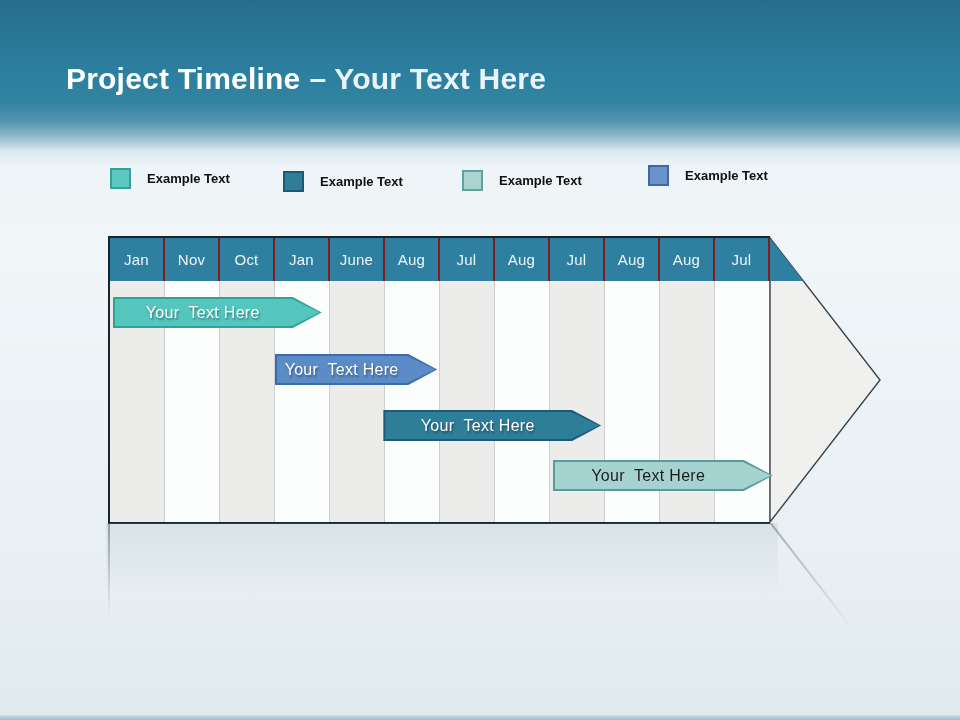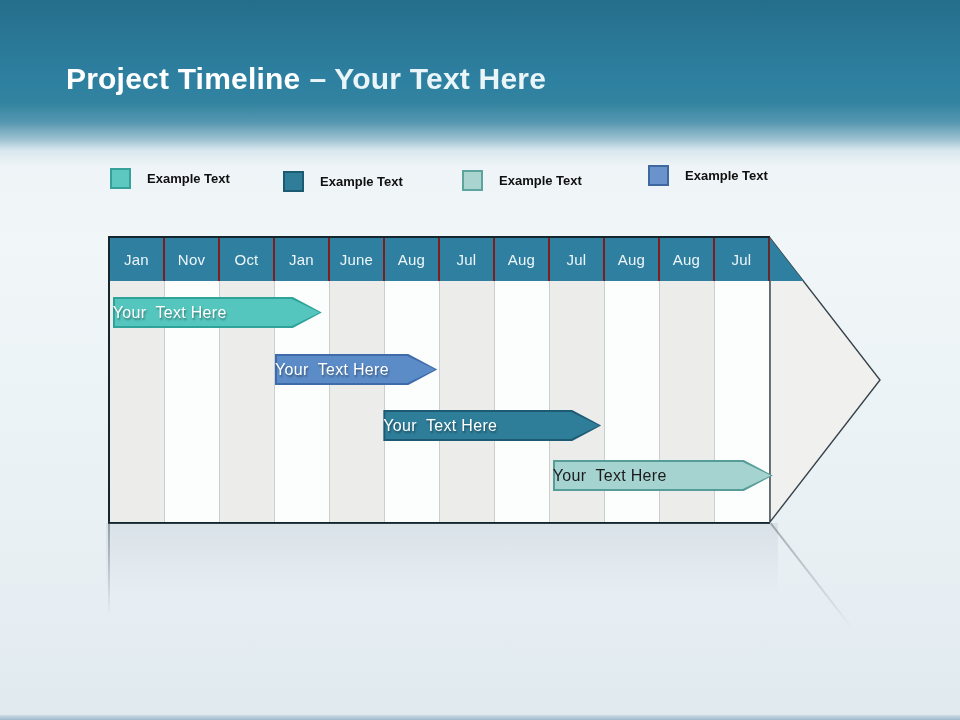--- a/index.html
+++ b/index.html
@@ -30,21 +30,21 @@
   .stripe.odd{background:#ececeb;}
   .stripe.even{background:#fcfdfd;}
   
   .arrowhead{position:absolute;left:769px;top:237px;}
   
   .bar{position:absolute;height:31px;
     clip-path:polygon(0 0, calc(100% - 29px) 0, 100% 50%, calc(100% - 29px) 100%, 0 100%);
     filter:drop-shadow(2px 3px 2.5px rgba(40,40,40,.35));}
   .bar-fill{position:absolute;inset:2px;
     clip-path:polygon(0 0, calc(100% - 28px) 0, 100% 50%, calc(100% - 28px) 100%, 0 100%);}
-  .bar-label{position:absolute;left:0;top:0;height:31px;line-height:31px;
+  .bar-label{position:absolute;left:0;top:0;height:31px;line-height:31px;text-align:center;
     font-size:16px;letter-spacing:.3px;white-space:pre;text-shadow:1px 2px 2px rgba(0,0,0,.38);}
   .bar-label.dark{text-shadow:none;}
   
   .refl-haze{position:absolute;left:106px;top:523px;width:672px;height:72px;
     background:linear-gradient(to bottom, rgba(140,160,172,.18), rgba(140,160,172,0));}
   .refl-left-line{position:absolute;left:108px;top:524px;width:2px;height:92px;
     background:linear-gradient(to bottom, rgba(75,90,100,.5), rgba(75,90,100,0));}
   .refl-diag-line{position:absolute;left:770px;top:524px;width:2px;height:178px;
     transform-origin:top left;transform:rotate(-37.8deg);
     background:linear-gradient(to bottom, rgba(75,90,100,.45), rgba(75,90,100,0) 75%);}

